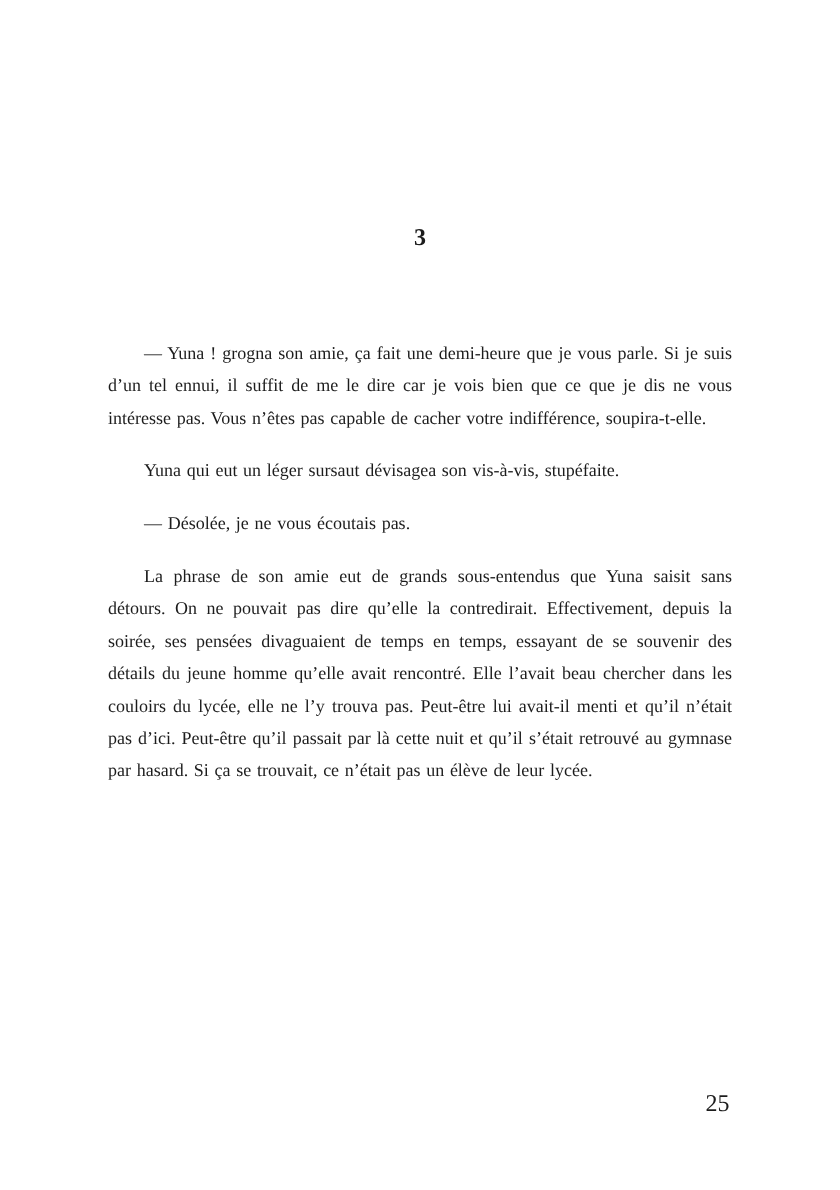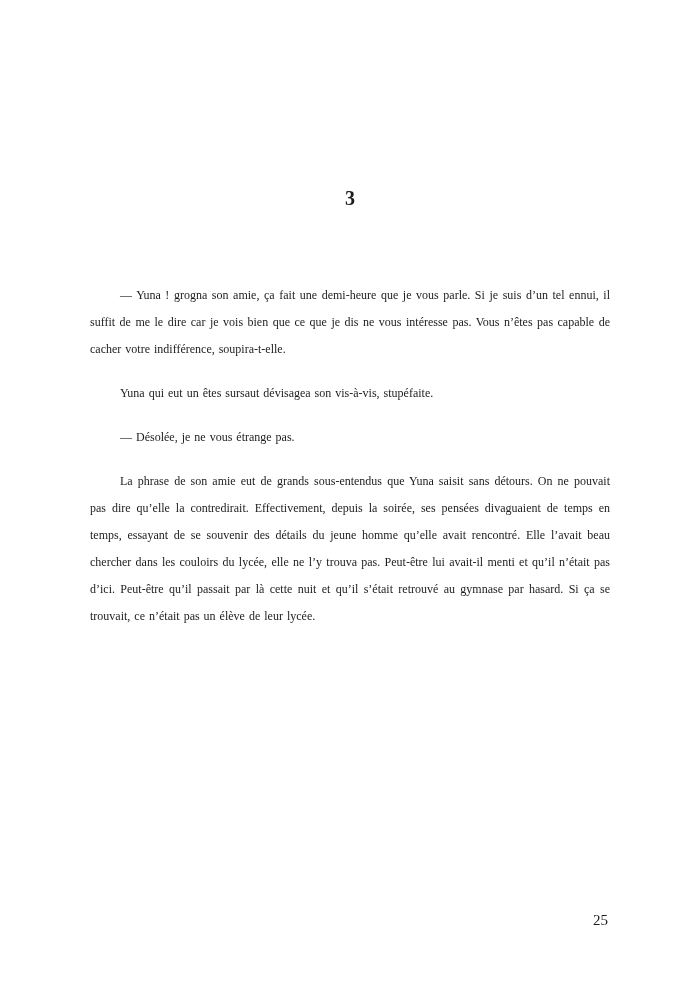--- a/index.html
+++ b/index.html
@@ -19,43 +19,43 @@
   }
   .chapter-number {
     text-align: center;
     font-weight: bold;
     font-size: 20px;
     line-height: 24px;
     margin: 0 0 72px 0;
   }
   .body-text p {
     margin: 16px 0 17px 0;
-    font-size: 12px;
+    font-size: 15px;
     line-height: 27px;
     text-align: justify;
     text-indent: 30px;
     word-spacing: 1px;
   }
   .page-number {
     position: absolute;
     top: 910px;
     right: 92px;
-    font-size: 15px;
+    font-size: 20px;
     line-height: 20px;
   }
 </style>
 </head>
 <body>
 
 <div class="book-page">
 
   <div class="chapter-number">3</div>
 
   <div class="body-text">
     <p>— Yuna&nbsp;! grogna son amie, ça fait une demi-heure que je vous parle. Si je suis d’un tel ennui, il suffit de me le dire car je vois bien que ce que je dis ne vous intéresse pas. Vous n’êtes pas capable de cacher votre indifférence, soupira-t-elle.</p>
-    <p>Yuna qui eut un êtes sursaut dévisagea son vis-à-vis, stupéfaite.</p>
-    <p>— Désolée, je ne vous étrange pas.</p>
+    <p>Yuna qui eut un léger sursaut dévisagea son vis-à-vis, stupéfaite.</p>
+    <p>— Désolée, je ne vous écoutais pas.</p>
     <p>La phrase de son amie eut de grands sous-entendus que Yuna saisit sans détours. On ne pouvait pas dire qu’elle la contredirait. Effectivement, depuis la soirée, ses pensées divaguaient de temps en temps, essayant de se souvenir des détails du jeune homme qu’elle avait rencontré. Elle l’avait beau chercher dans les couloirs du lycée, elle ne l’y trouva pas. Peut-être lui avait-il menti et qu’il n’était pas d’ici. Peut-être qu’il passait par là cette nuit et qu’il s’était retrouvé au gymnase par hasard. Si ça se trouvait, ce n’était pas un élève de leur lycée.</p>
   </div>
 
   <div class="page-number">25</div>
 
 </div>
 
 </body></html>

